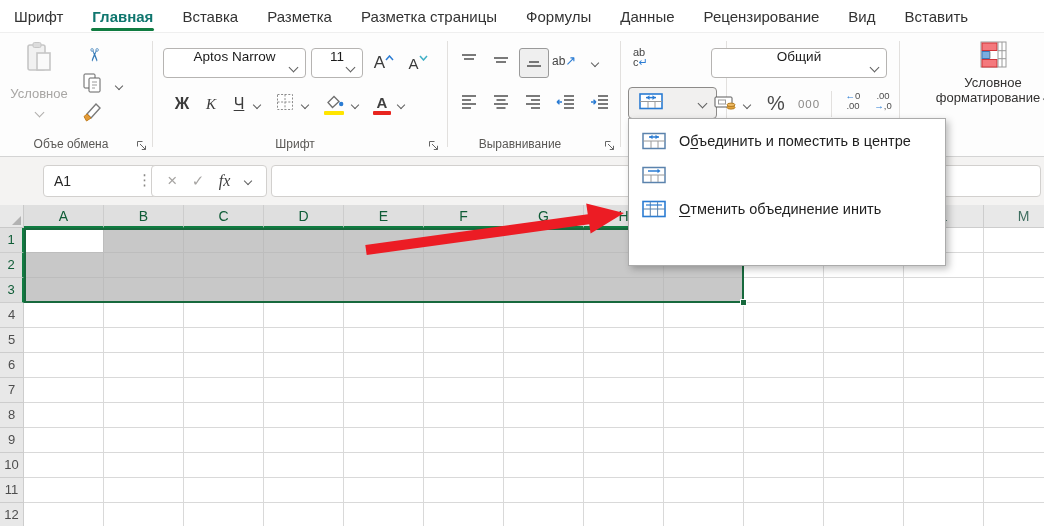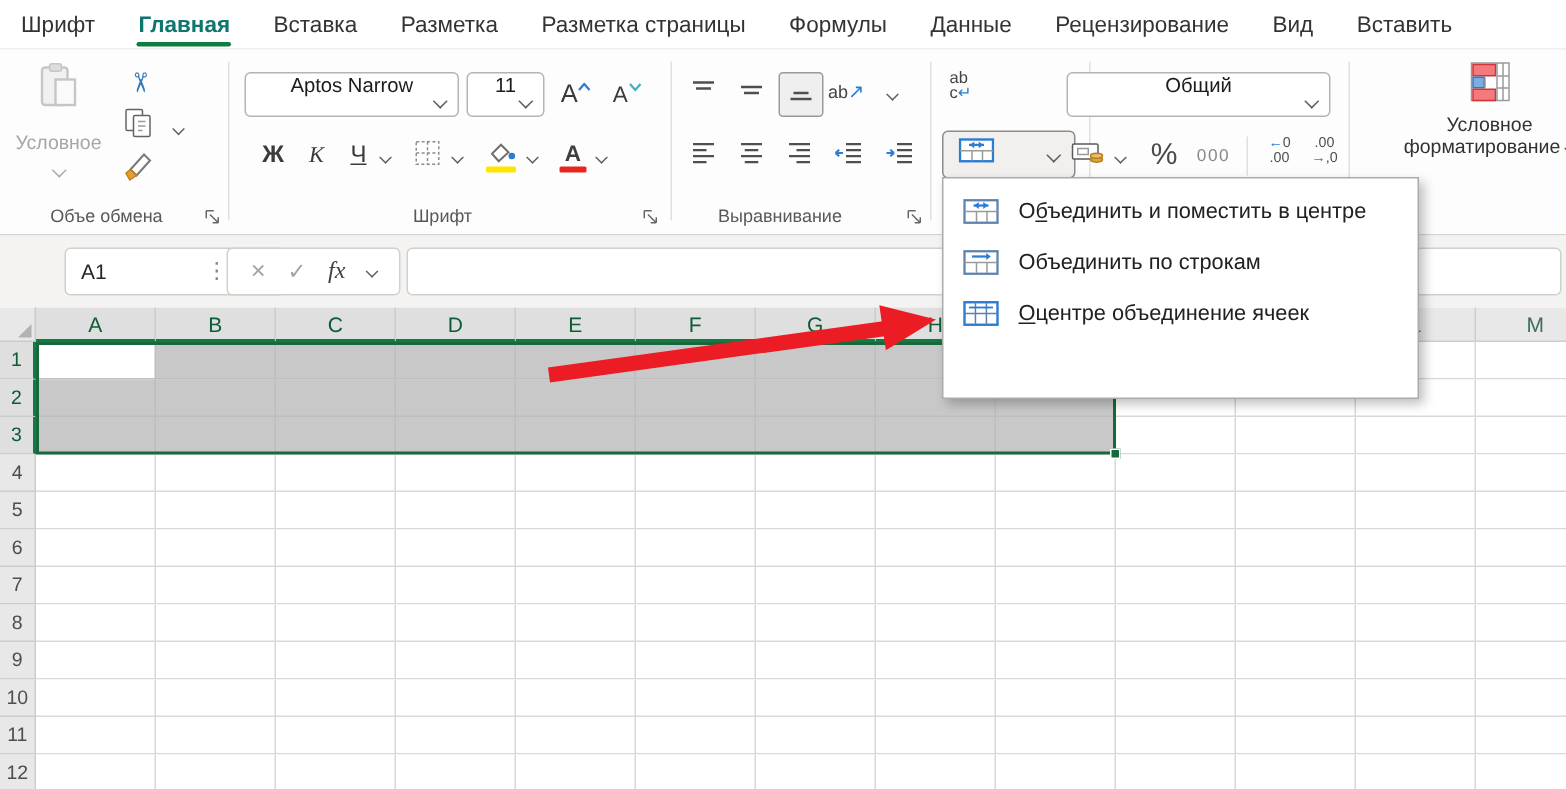--- a/index.html
+++ b/index.html
@@ -552,26 +552,25 @@
       <span><span>О</span><span class="u">б</span><span>ъединить и поместить в центре</span></span>
     </div>
     <div class="mitem">
       <span class="ic"><svg width="24" height="18" viewBox="0 0 24 18">
             <rect x="1" y="1.5" width="22" height="15" fill="#fff" stroke="#5b83ad" stroke-width="1.5"></rect>
             <line x1="1" y1="9" x2="23" y2="9" stroke="#9a9a9a"></line>
             <line x1="6" y1="5" x2="16" y2="5" stroke="#2b7cd3" stroke-width="1.5"></line>
             <path d="M18.5 5 l-3 -2.3 v4.6 Z" fill="#2b7cd3"></path>
             <path d="M9 9v7 M16 9v7" stroke="#9a9a9a" fill="none"></path>
           </svg></span>
-      <span><span>Объе</span><span class="u">д</span><span>инить по строкам</span></span>
     </div>
     <div class="mitem">
       <span class="ic"><svg width="24" height="18" viewBox="0 0 24 18">
             <rect x="1" y="1.5" width="22" height="15" fill="#fff" stroke="#2b7cd3" stroke-width="1.6"></rect>
             <line x1="1" y1="9" x2="23" y2="9" stroke="#5b83ad"></line>
             <path d="M8.3 1.5v15 M15.6 1.5v15" stroke="#5b83ad" fill="none"></path>
             <line x1="4" y1="5" x2="20" y2="5" stroke="#2b7cd3" stroke-width="1.2"></line>
           </svg></span>
-      <span><span></span><span class="u">О</span><span>центре объединение ячеек</span></span>
+      <span><span></span><span class="u">О</span><span>тменить объединение инить</span></span>
     </div>
   </div>
 
 </div>
 
 </body></html>

